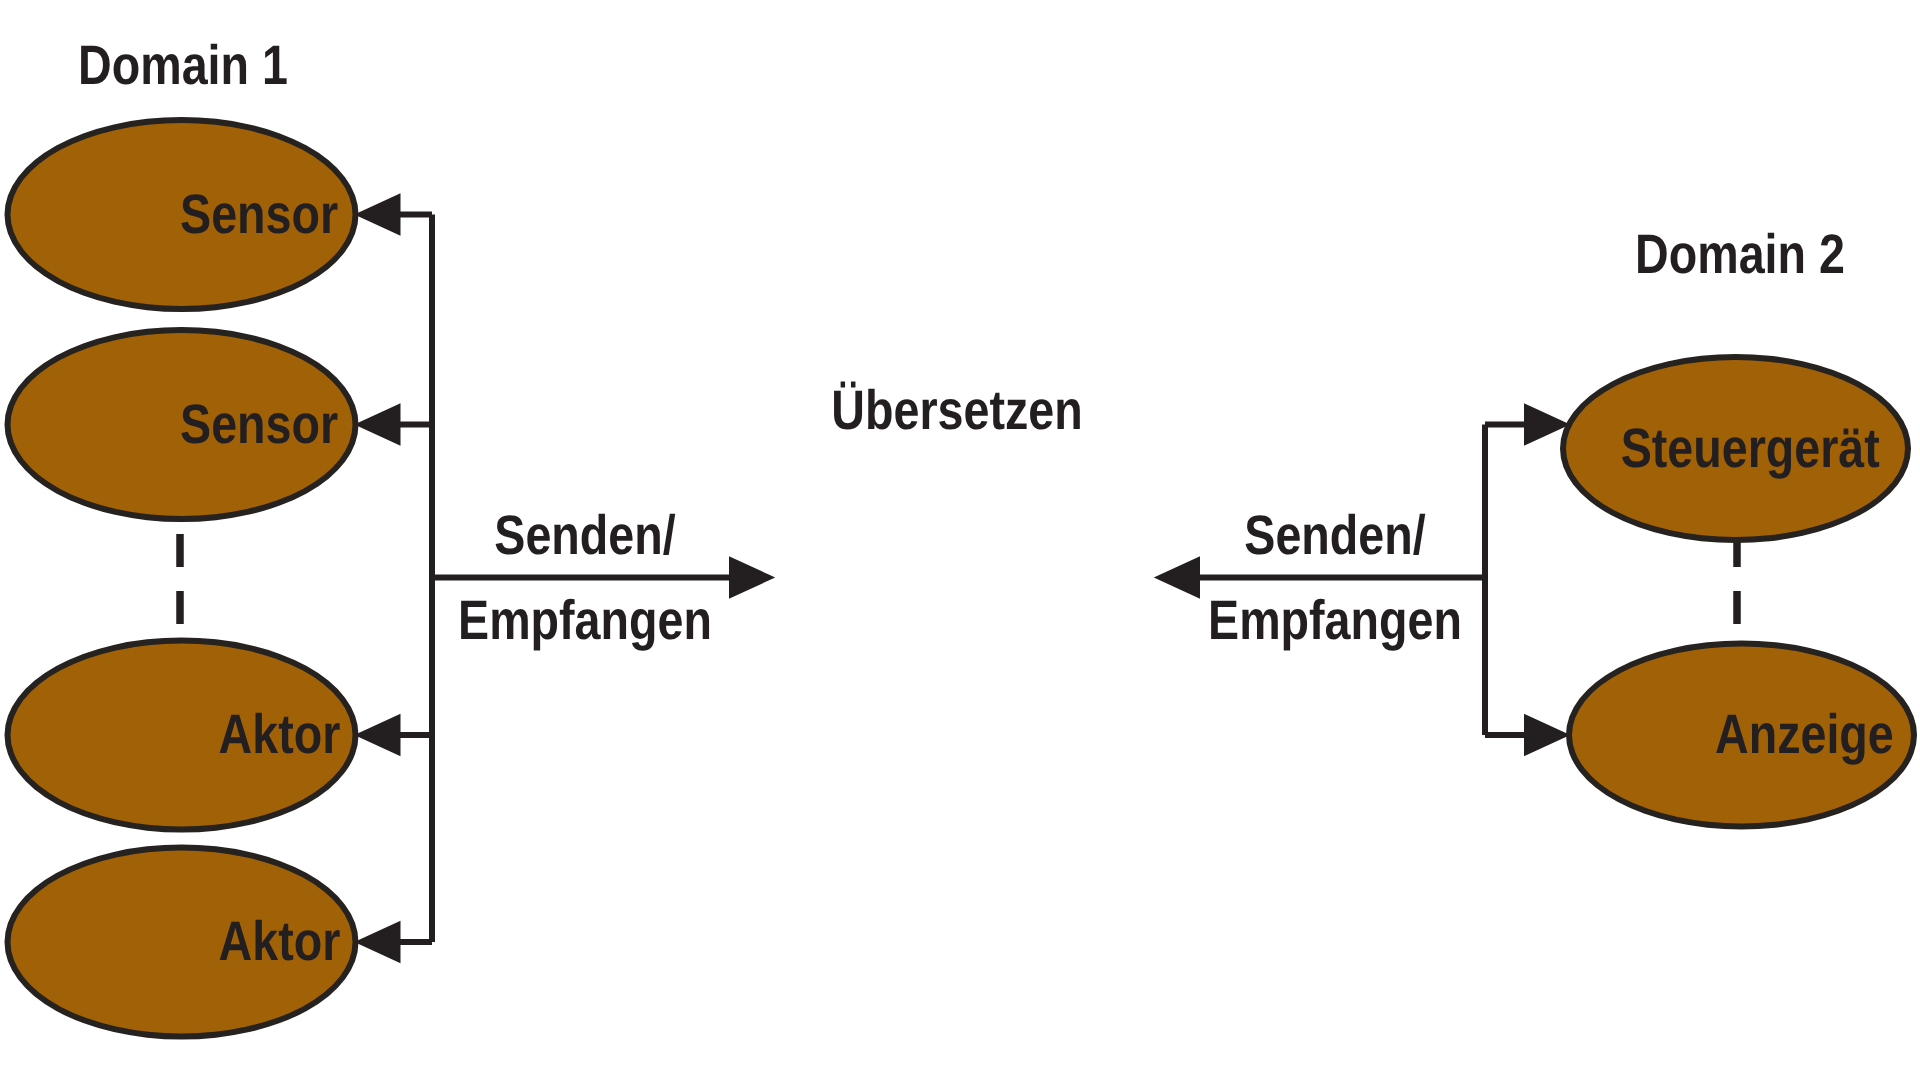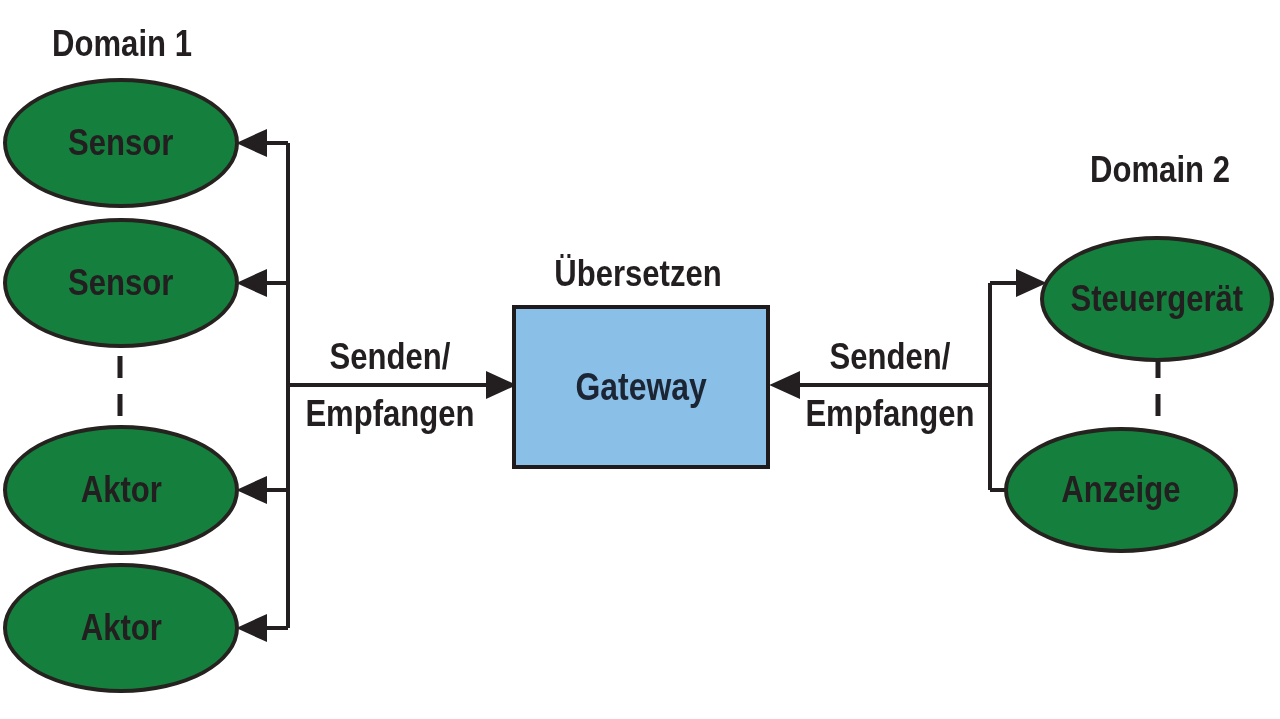--- a/index.html
+++ b/index.html
@@ -22,40 +22,40 @@
     line-height: 1.1;
     text-align: center;
     transform: scaleX(0.84);
     white-space: nowrap;
   }
 
   .node {
     position: absolute;
     border: 4px solid #262220;
     border-radius: 50%;
-    background: #15803d;
+    background: #a16207;
     box-sizing: border-box;
     display: flex;
     align-items: center;
-    justify-content: center;
+    justify-content: flex-end;
   }
   .node .node-text {
     color: #231f20;
     font-weight: 600;
     font-size: 37px;
     transform: scaleX(0.84);
     white-space: nowrap;
   }
 
   .node-sensor1 { left: 3px;    top: 78px;  width: 236px; height: 130px; }
   .node-sensor2 { left: 3px;    top: 218px; width: 236px; height: 130px; }
   .node-aktor1  { left: 3px;    top: 425px; width: 236px; height: 130px; }
   .node-aktor2  { left: 3px;    top: 563px; width: 236px; height: 130px; }
   .node-steuer  { left: 1040px; top: 236px; width: 234px; height: 126px; }
-  .node-anzeige { left: 1004px; top: 427px; width: 234px; height: 126px; }
+  .node-anzeige { left: 1044px; top: 427px; width: 234px; height: 126px; }
 
   .gateway {
     position: absolute;
     left: 512px; top: 305px;
     width: 258px; height: 164px;
     background: #8ac0e8;
     border: 4px solid #1f1b1c;
     box-sizing: border-box;
     display: flex;
     align-items: center;
@@ -144,23 +144,20 @@
   <div class="node node-sensor2">
     <span class="node-text">Sensor</span>
   </div>
   <div class="node node-aktor1">
     <span class="node-text">Aktor</span>
   </div>
   <div class="node node-aktor2">
     <span class="node-text">Aktor</span>
   </div>
 
-  <div class="gateway">
-    <span class="node-text">Gateway</span>
-  </div>
 
   <div class="node node-steuer">
     <span class="node-text">Steuergerät</span>
   </div>
   <div class="node node-anzeige">
     <span class="node-text">Anzeige</span>
   </div>
 
 </div>
 

